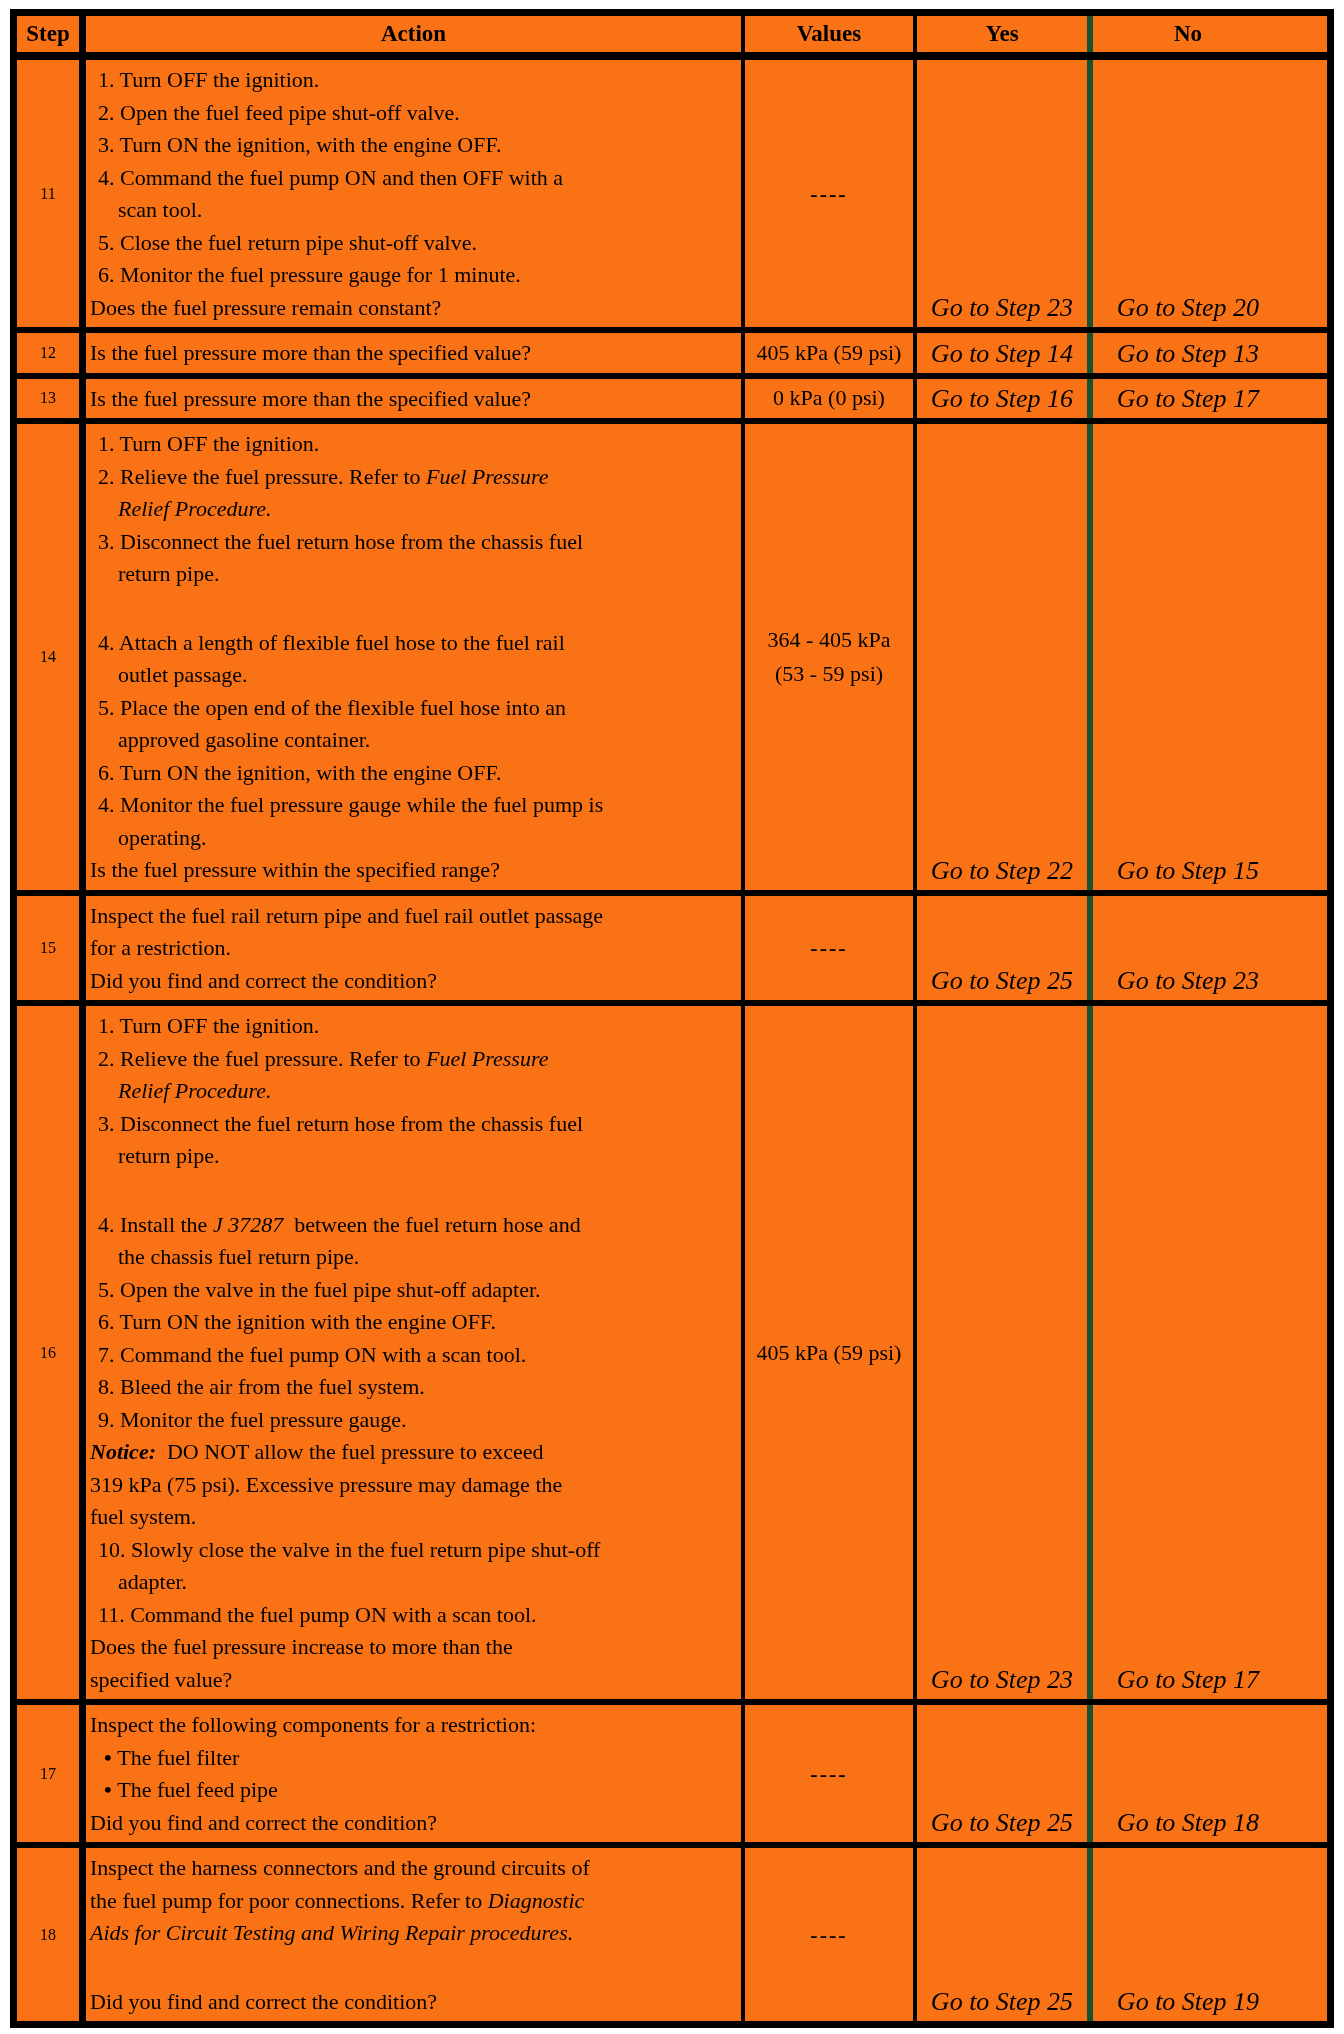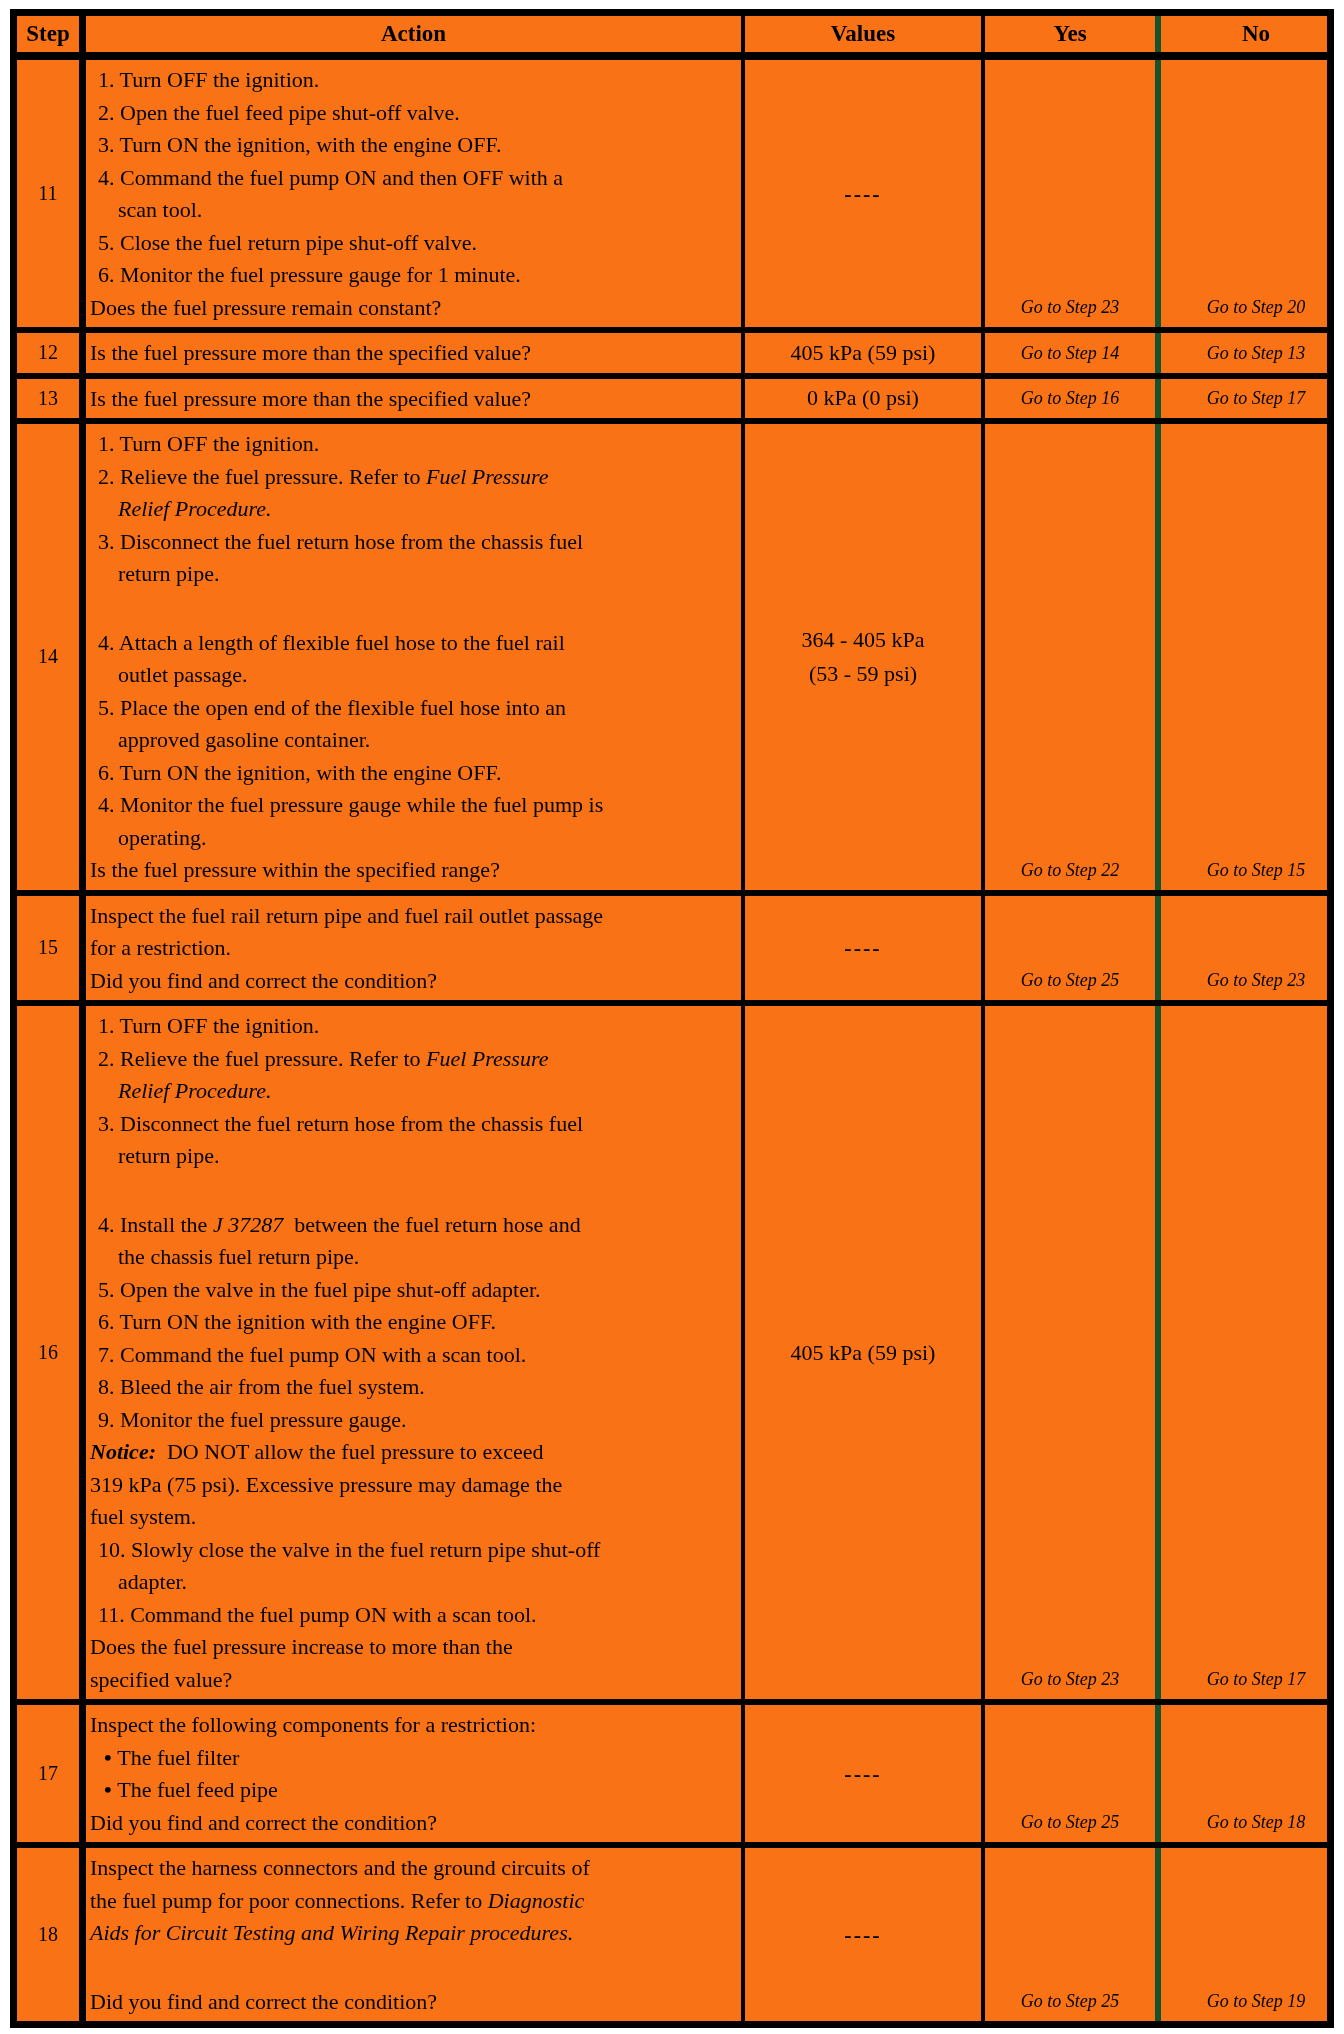--- a/index.html
+++ b/index.html
@@ -12,36 +12,36 @@
     position:absolute;left:10px;top:9px;width:1324px;
     border:7px solid #000;background:#f97316;
   }
   .t-row{display:flex;align-items:stretch;}
   .t-header{border-bottom:8px solid #000;}
   .t-body .t-row + .t-row{border-top:6px solid #000;}
   .cell{flex:none;}
   .c-step{
     width:69px;border-right:7px solid #000;
     display:flex;align-items:center;justify-content:center;
-    font-size:20px;
+    font-size:16px;
   }
   .c-action{
     width:659px;border-right:4px solid #000;
     padding:4px 4px 3px 2px;font-size:22px;line-height:32.5px;
   }
   .c-values{
-    width:240px;border-right:4px solid #000;
+    width:172px;border-right:4px solid #000;
     display:flex;flex-direction:column;align-items:center;justify-content:center;
     text-align:center;font-size:22px;line-height:34px;padding:2px;
   }
   .c-yes{width:176px;border-right:6px solid #14532d;}
   .c-no{width:190px;}
   .c-yes,.c-no{
     display:flex;align-items:flex-end;justify-content:center;
-    font-style:italic;font-size:18px;line-height:31px;padding-bottom:4px;
+    font-style:italic;font-size:26px;line-height:31px;padding-bottom:4px;
   }
   .t-header .cell{
     display:flex;align-items:center;justify-content:center;
     font-weight:bold;font-style:normal;font-size:23px;
     height:36px;padding:0;line-height:normal;
   }
   .ln{white-space:pre-wrap;min-height:32.5px;}
   .ln-num{padding-left:10px;}
   .ln-cont{padding-left:30px;}
   .ln-flush{padding-left:2px;}

